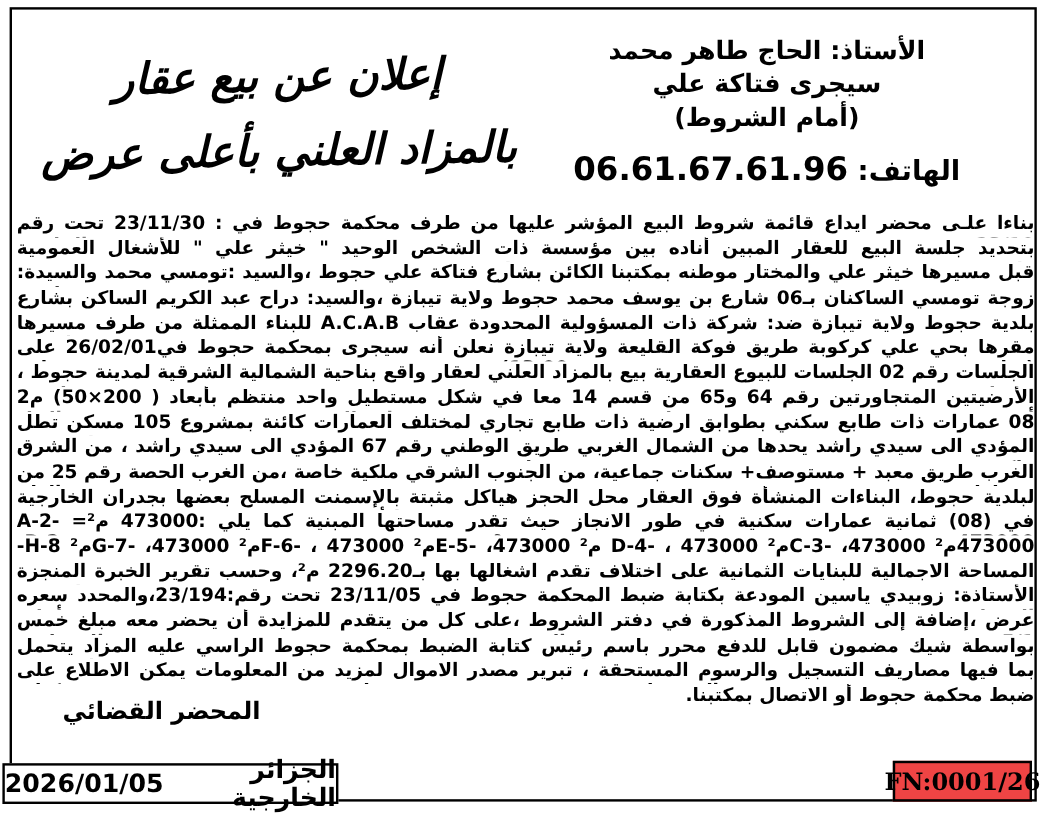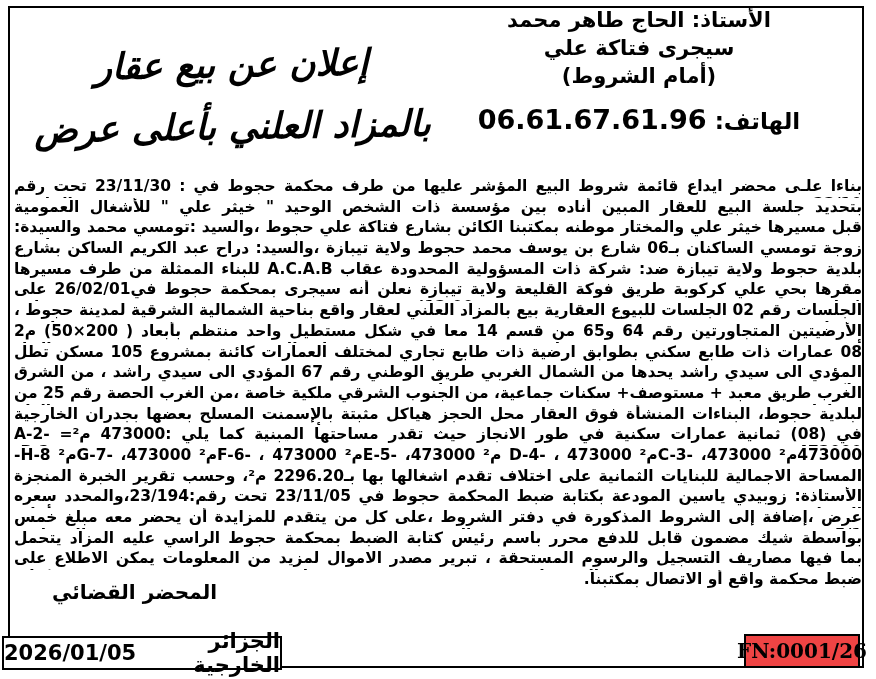--- a/index.html
+++ b/index.html
@@ -8,21 +8,21 @@
     font-family: "DejaVu Sans", sans-serif;
     color: #000;
   }
   .page { position: relative; width: 876px; height: 679px; background: #fff; overflow: hidden; }
   .frame {
     position: absolute; left: 8px; top: 6px; width: 856px; height: 662px;
     border: 2px solid #000; box-sizing: border-box; background: #fff;
   }
   
   .officer {
-    position: absolute; top: 6px; right: 22px; width: 430px;
+    position: absolute; top: 28px; right: 22px; width: 430px;
     direction: rtl; text-align: center; font-weight: bold;
     font-size: 21px; line-height: 28px;
   }
   .officer .phone-line { margin-top: 16px; font-size: 23px; }
   .officer .phone-number { font-size: 27px; letter-spacing: 1px; }
   
   .title-block {
     position: absolute; top: 34px; left: 26px; width: 412px;
     direction: rtl; text-align: center; font-weight: bold; font-style: italic;
     font-size: 36px; line-height: 62px; transform: rotate(-1deg);
@@ -89,21 +89,21 @@
     <div class="line">المؤدي الى سيدي راشد  يحدها من الشمال الغربي طريق الوطني رقم 67  المؤدي الى سيدي راشد ، من الشرق ملكية خاصة ومن</div>
     <div class="line">الغرب طريق معبد + مستوصف+ سكنات جماعية، من الجنوب الشرقي ملكية خاصة ،من الغرب الحصة رقم 25 من مخطط مسح العام</div>
     <div class="line">لبلدية حجوط، البناءات المنشأة فوق العقار محل الحجز هياكل مثبتة بالإسمنت المسلح بعضها بجدران الخارجية منجزة من الأجر وتتمثل</div>
     <div class="line">في (08) ثمانية عمارات سكنية في طور الانجاز حيث تقدر مساحتها المبنية كما يلي :473000 م²= A-2- ،473000 م² B-2-</div>
     <div class="line">473000م² C-3- ،473000م² D-4- ، 473000 م² E-5-  ،473000م² F-6- ، 473000م² G-7- ،473000م² H-8- حيث تقدر</div>
     <div class="line">المساحة الاجمالية للبنايات الثمانية على اختلاف تقدم اشغالها بها بـ2296.20 م²، وحسب تقرير الخبرة المنجزة من طرف الخبيرة</div>
     <div class="line">الأستاذة: زوبيدي ياسين المودعة بكتابة ضبط المحكمة حجوط في 23/11/05 تحت رقم:23/194،والمحدد سعره الافتتاحي بأعلى</div>
     <div class="line">عرض ،إضافة إلى الشروط المذكورة في  دفتر الشروط ،على كل من يتقدم للمزايدة أن يحضر معه مبلغ خمس 5/1من السعر الافتتاحي</div>
     <div class="line">بواسطة شيك مضمون قابل للدفع محرر باسم رئيس كتابة الضبط بمحكمة حجوط الراسي عليه المزاد يتحمل جميع المصاريف القضائية</div>
     <div class="line">بما فيها مصاريف التسجيل والرسوم المستحقة ، تبرير مصدر الاموال لمزيد من المعلومات يمكن الاطلاع على دفتر الشروط لدى كتابة</div>
-    <div class="line end">ضبط محكمة واقع أو الاتصال بمكتبنا.</div>
+    <div class="line end">ضبط محكمة حجوط أو الاتصال بمكتبنا.</div>
   </div>
 
   <div class="signature">المحضر القضائي</div>
 
   <div class="newspaper-box">
     <span>الجزائر الخارجية</span>
     <span>2026/01/05</span>
   </div>
 
   <div class="reference-box">

